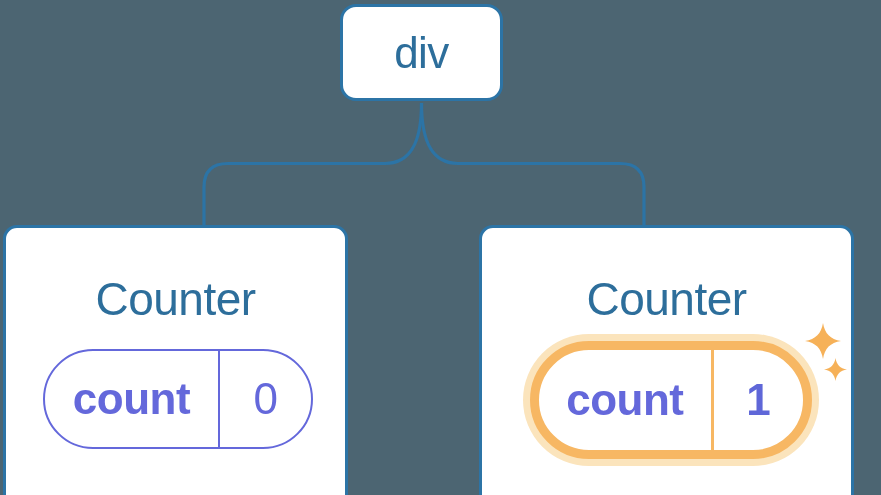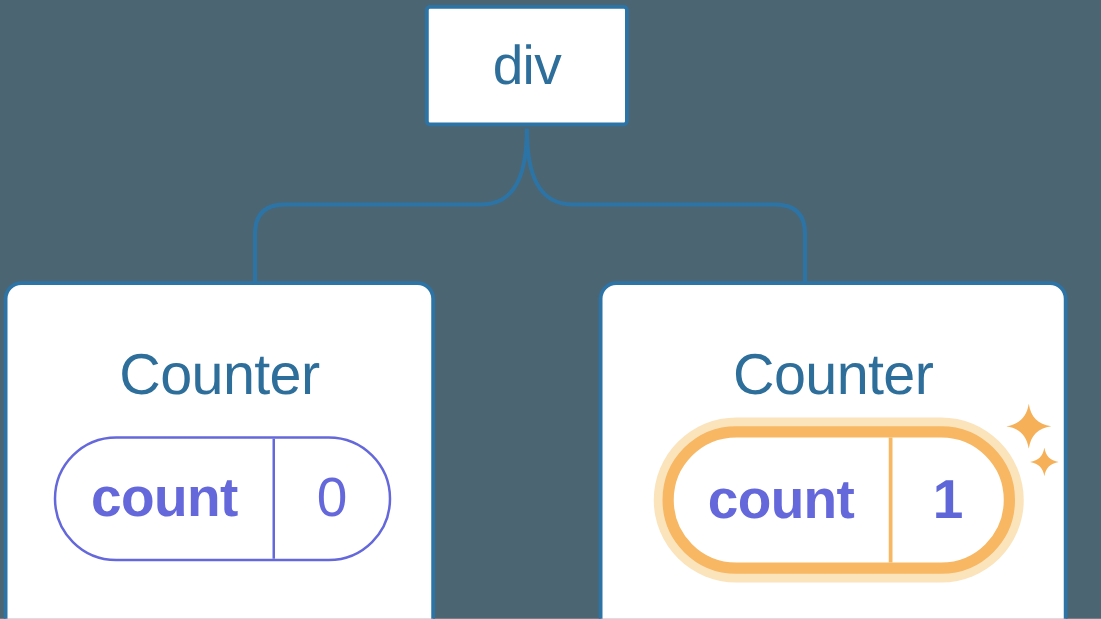--- a/index.html
+++ b/index.html
@@ -7,21 +7,21 @@
   .stage{
     position:relative;width:881px;height:495px;overflow:hidden;
     background:var(--background,#4C6572);
     font-family:"Liberation Sans",sans-serif;
   }
   .connector{position:absolute;left:0;top:0;width:881px;height:495px;}
   .connector path{fill:none;stroke:var(--line,#2C74A6);stroke-width:3.2px;}
   .node-root{
     position:absolute;left:340px;top:4px;width:163px;height:97px;
     box-sizing:border-box;background:var(--card-bg,#fff);
-    border:3px solid var(--line,#2C74A6);border-radius:4px;
+    border:3px solid var(--line,#2C74A6);border-radius:16px;
     display:flex;align-items:center;justify-content:center;
     font-size:44px;color:var(--heading,#2D6E9B);letter-spacing:-0.5px;
   }
   .card{
     position:absolute;top:225px;height:321px;box-sizing:border-box;
     background:var(--card-bg,#fff);
     border:3px solid var(--line,#2C74A6);border-radius:14px;
   }
   .card-left{left:3px;width:345px;}
   .card-right{left:479px;width:375px;}

